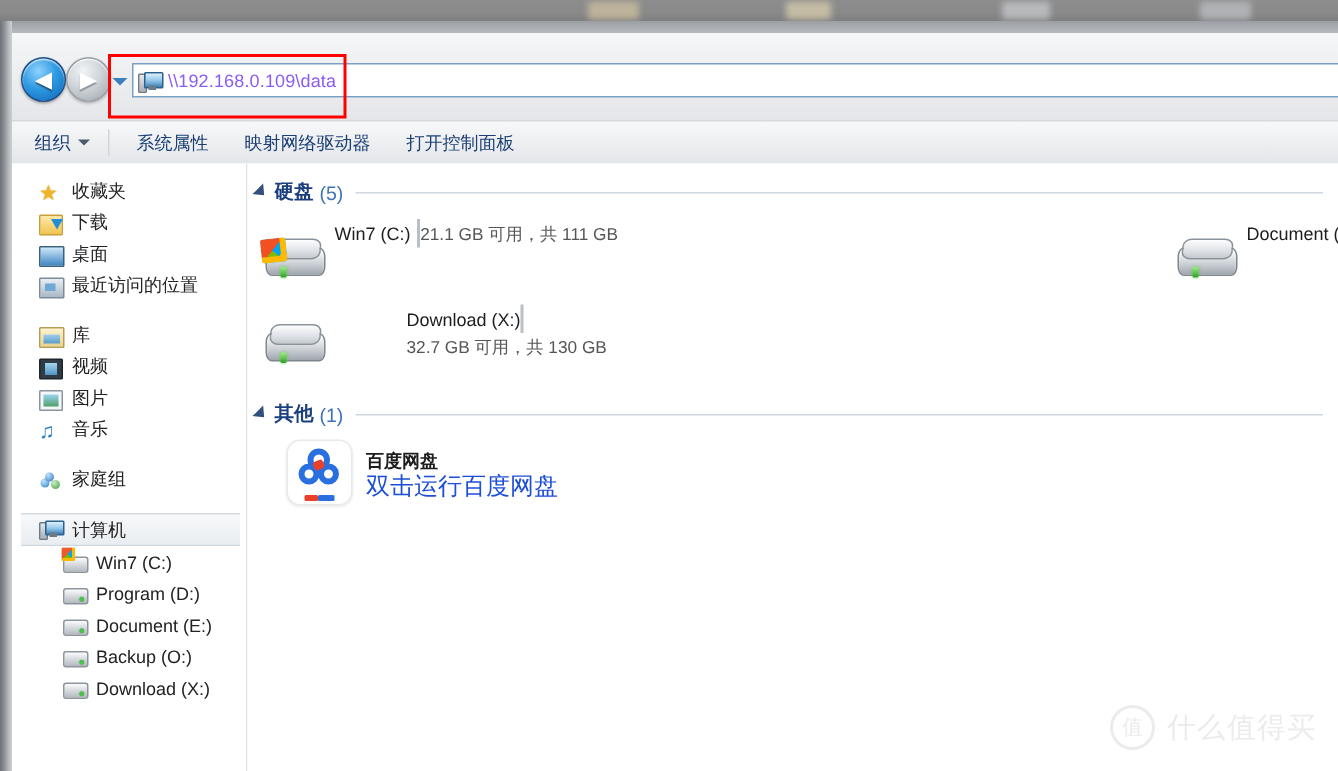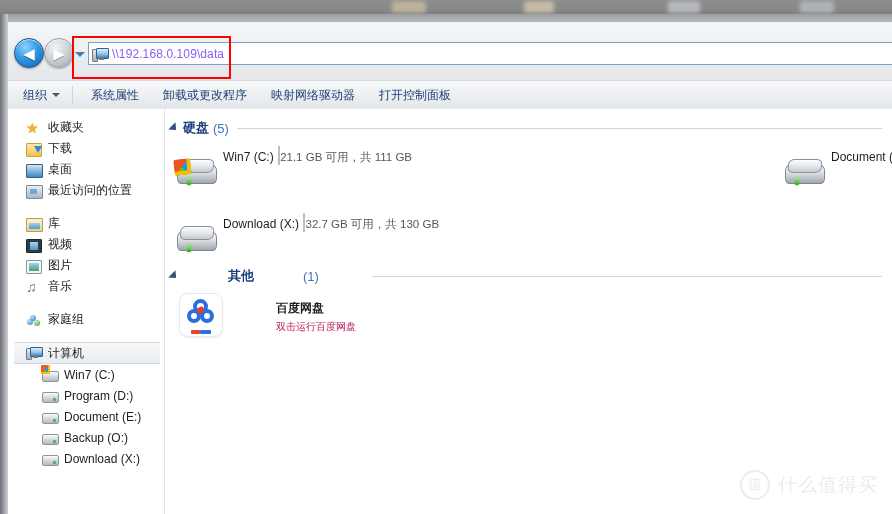--- a/index.html
+++ b/index.html
@@ -290,21 +290,21 @@
   }
   .baidu-icon .paw{position:absolute;border-radius:50%;}
   .baidu-icon .p1{left:7px;top:15px;width:14px;height:14px;border:4px solid #2a6fe0;box-sizing:border-box;background:transparent;}
   .baidu-icon .p2{left:20px;top:15px;width:14px;height:14px;border:4px solid #2a6fe0;box-sizing:border-box;background:transparent;}
   .baidu-icon .p3{left:13px;top:5px;width:15px;height:15px;border:4px solid #2a6fe0;box-sizing:border-box;background:transparent;}
   .baidu-icon .dot{position:absolute;left:17px;top:13px;width:7px;height:6px;background:#e8402a;border-radius:2px;transform:rotate(-25deg);}
   .baidu-icon .bar-r{position:absolute;left:11px;bottom:2px;width:9px;height:4px;background:#e8402a;border-radius:1px;}
   .baidu-icon .bar-b{position:absolute;left:20px;bottom:2px;width:11px;height:4px;background:#2a6fe0;border-radius:1px;}
   .other-meta{margin-left:9px;padding-top:5px;}
   .other-name{font-size:12px;color:#1d1d1d;font-weight:bold;line-height:16px;white-space:nowrap;}
-  .other-sub{font-size:10px;color:#be185d;line-height:16px;white-space:nowrap;}
+  .other-sub{font-size:16px;color:#1d4ed8;line-height:16px;white-space:nowrap;}
   
   #watermark{
     position:absolute;right:14px;bottom:14px;display:flex;align-items:center;gap:8px;
     opacity:.55;pointer-events:none;z-index:30;
   }
   #watermark .wm-badge{
     width:26px;height:26px;border-radius:50%;border:2px solid #dcdcdc;
     display:flex;align-items:center;justify-content:center;font-size:14px;color:#dcdcdc;
   }
   #watermark .wm-text{font-size:19px;color:#dcdcdc;letter-spacing:1px;white-space:nowrap;}
@@ -348,23 +348,20 @@
   <div id="toolbar">
     <div class="tb-item">
       <span>组织</span>
       <span class="caret"></span>
     </div>
     <div class="tb-sep"></div>
     <div class="tb-item">
       <span>系统属性</span>
     </div>
     <div class="tb-item">
-      <span>卸载或更改程序</span>
-    </div>
-    <div class="tb-item">
       <span>映射网络驱动器</span>
     </div>
     <div class="tb-item">
       <span>打开控制面板</span>
     </div>
   </div>
 
   <div id="body-area">
 
     <div id="sidebar">
@@ -509,45 +506,45 @@
               <span class="disk-top"></span>
               <span class="disk-led"></span>
           </span>
           <span class="drive-meta">
             <span class="drive-name">Document (E:)</span>
             
             
           </span>
         </div>
 
-        <div class="drive-tile" style="left:4px;top:67px;">
+        <div class="drive-tile" style="left:4px;top:57px;gap:48px;">
           <span class="drive-icon-big">
             <span class="disk-body"></span>
               <span class="disk-top"></span>
               <span class="disk-led"></span>
           </span>
           <span class="drive-meta">
             <span class="drive-name">Download (X:)</span>
             <span class="gauge">
               <span class="gauge-fill" id="gauge3" style="width: 75%;"></span>
             </span>
             <span class="drive-sub">32.7 GB 可用，共 130 GB</span>
           </span>
         </div>
       </div>
 
-      <div class="section-head" style="margin-top:12px;gap:45px;">
+      <div class="section-head" style="margin-top:12px;">
         <span class="sec-caret"></span>
         <span class="sec-title">其他</span>
         <span class="sec-count">(1)</span>
         <span class="sec-line"></span>
       </div>
 
       <div style="position:relative;height:70px;margin-top:8px;">
-        <div class="other-tile" style="left:14px;top:0;gap:44px;">
+        <div class="other-tile" style="left:26px;top:0;">
           <span class="baidu-icon">
             <span class="paw p3"></span>
               <span class="paw p1"></span>
               <span class="paw p2"></span>
             <span class="dot"></span>
               <span class="bar-r"></span>
               <span class="bar-b"></span>
           </span>
           <span class="other-meta">
             <span class="other-name">百度网盘</span><br>

